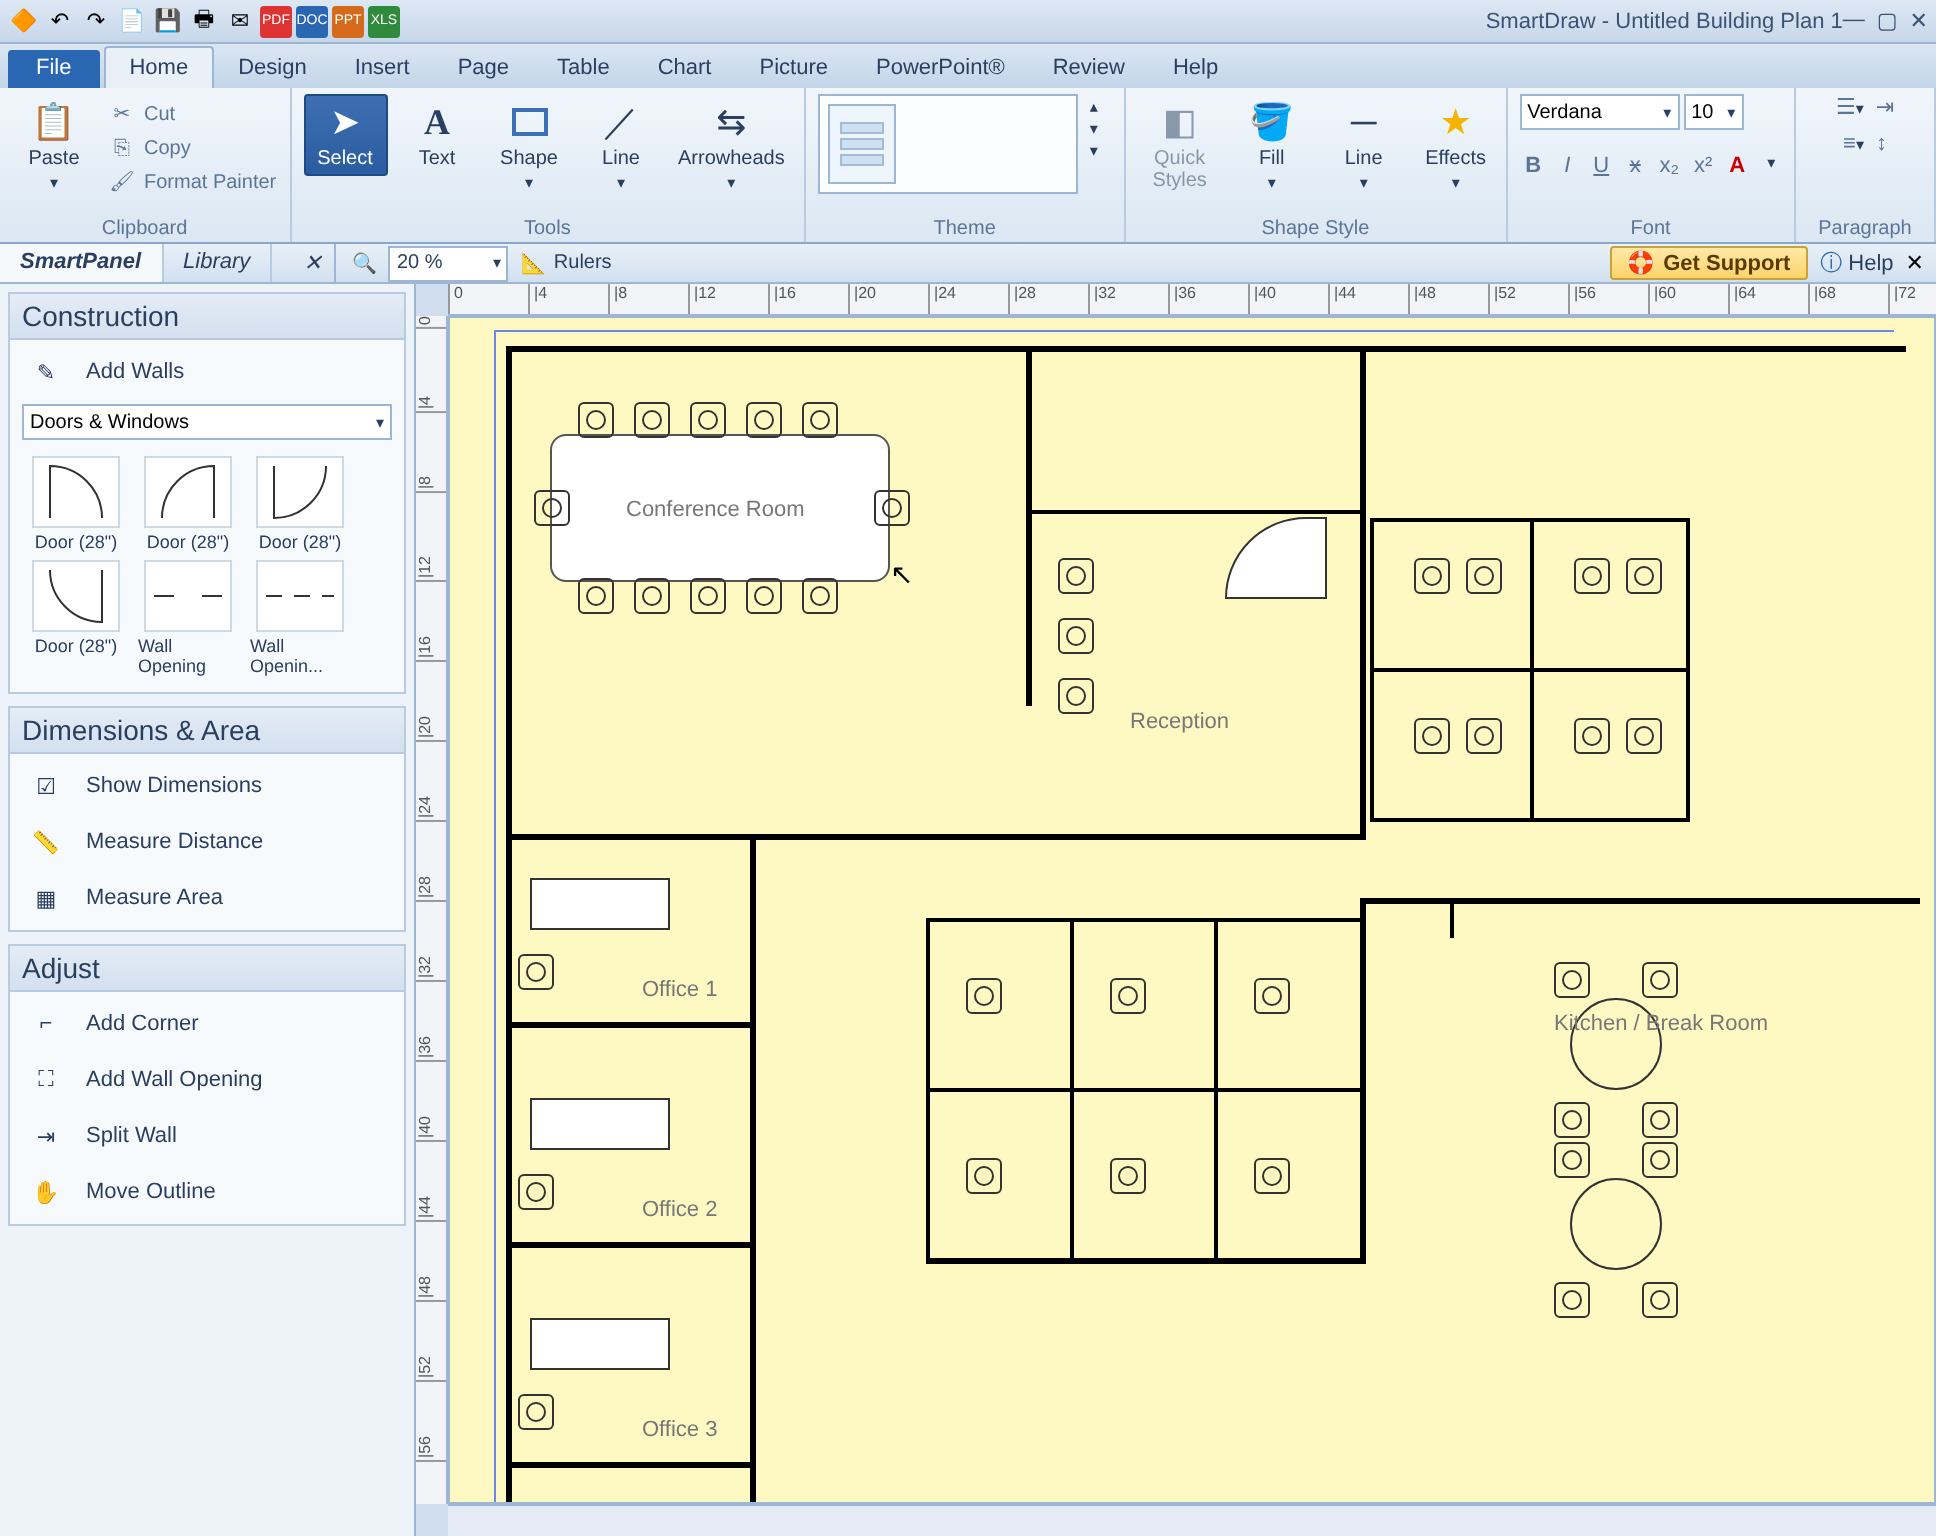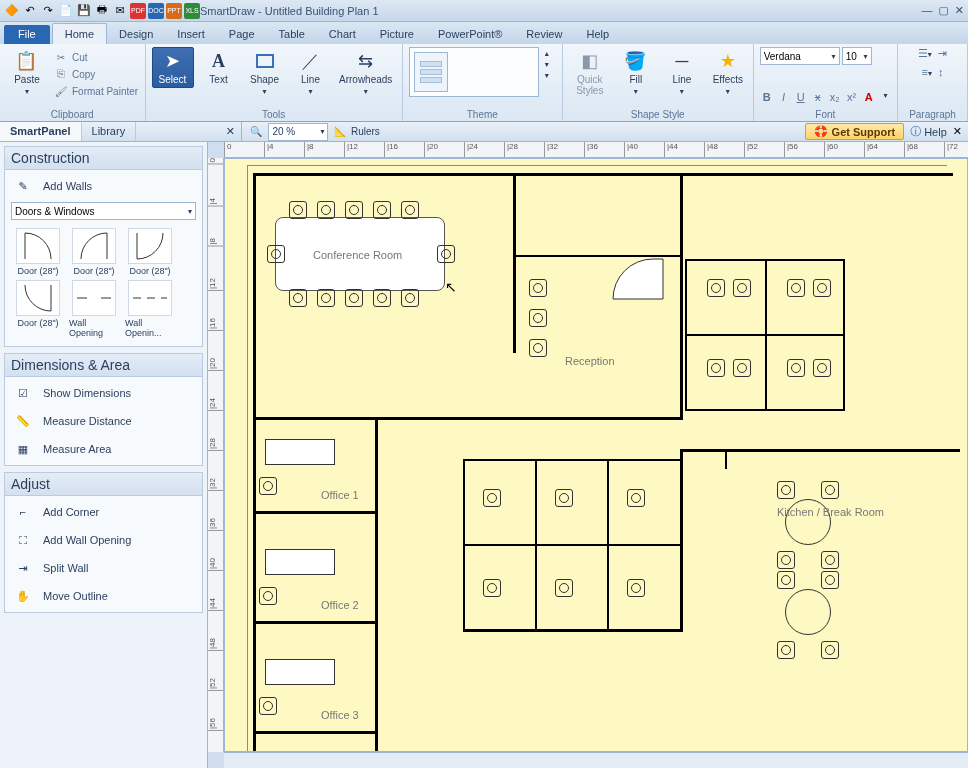--- a/index.html
+++ b/index.html
@@ -2,21 +2,21 @@
 <html><head>
 <meta charset="utf-8">
 <style>
   * { box-sizing: border-box; margin: 0; padding: 0; font-family: "Segoe UI", Tahoma, sans-serif; }
   body { background: #bccee1; width: 968px; height: 768px; overflow: hidden; font-size: 11px; }
 
   
   .titlebar { height: 22px; background: linear-gradient(#dde8f4,#c7d7ea); display:flex; align-items:center; padding:0 4px; border-bottom:1px solid #9db6d4; }
   .qat { display:flex; gap:2px; align-items:center; }
   .qat .ic { width:16px; height:16px; display:flex; align-items:center; justify-content:center; }
-  .title-center { flex:1; text-align:left; color:#3b5272; font-size:11px; }
+  .title-center { flex:1; text-align:right; color:#3b5272; font-size:11px; }
   .winbtns { display:flex; gap:6px; color:#3b5272; font-size:11px; }
 
   
   .tabrow { height:22px; background:linear-gradient(#dbe7f3,#c3d5e9); display:flex; align-items:flex-end; padding-left:4px; gap:0; }
   .filetab { background:#2a67b3; color:#fff; padding:3px 14px 4px; font-size:11px; border-radius:2px 2px 0 0; margin-right:2px;}
   .rtab { padding:4px 12px 4px; color:#2a3f5f; cursor:default; font-size:11px;}
   .rtab.active { background:#e9f0f8; border:1px solid #9db6d4; border-bottom:none; border-radius:2px 2px 0 0;}
 
   
   .ribbon { height:78px; background:linear-gradient(#f1f6fb,#dbe7f3); border-bottom:1px solid #8aa6c8; display:flex; }
@@ -34,21 +34,21 @@
   .themeswatch{width:34px;height:40px;border:1px solid #9db6d4; background:#eef4fb; display:flex;flex-direction:column;align-items:center;justify-content:center;gap:2px;}
   .themeswatch div{width:22px;height:6px;background:#cfe0f2;border:1px solid #a5bdd8;}
   .fontsel{display:flex;gap:2px;align-items:center;}
   select,.fakeselect{font-size:10px;border:1px solid #9db6d4;background:#fff;padding:1px 2px;height:18px;}
   .fakeselect{display:inline-flex;align-items:center;justify-content:space-between;min-width:60px;padding:0 3px;}
   .fontbtns{display:flex;gap:3px;margin-top:4px;color:#5c7597;font-size:11px;}
   .fontbtns span{min-width:14px;text-align:center;}
 
   
   .subbar { height:20px; background:linear-gradient(#e9f0f8,#d1e0ef); border-bottom:1px solid #9db6d4; display:flex; align-items:center;}
-  .panel-tabs{ width:242px; display:flex; height:100%; border-right:1px solid #9db6d4;}
+  .panel-tabs{ width:168px; display:flex; height:100%; border-right:1px solid #9db6d4;font-style:italic;}
   .ptab{ padding:3px 10px; font-size:11px; color:#2a3f5f; border-right:1px solid #b8cbe0;}
   .ptab.active{ background:#f6f9fc; font-weight:bold;}
   .ptab.close{ margin-left:auto; border:none; padding:3px 6px;}
   .zoomctl{display:flex;align-items:center;gap:6px;padding:0 8px;font-size:10px;color:#2a3f5f;}
   .right-tools{margin-left:auto;display:flex;align-items:center;gap:6px;padding-right:6px;}
   .support-btn{background:linear-gradient(#ffe9a8,#fdd36a);border:1px solid #caa23b;padding:1px 8px;border-radius:2px;font-size:11px;font-weight:bold;color:#5a3a00;display:flex;align-items:center;gap:4px;}
   .help-btn{display:flex;align-items:center;gap:3px;font-size:11px;color:#2a3f5f;}
 
   
   .mainarea{ display:flex; height:626px; }
@@ -217,21 +217,21 @@
       <div class="bigbtn">
         <span class="gl" style="color:#f4b400">★</span>
         <span>Effects</span>
           <span class="dd">▾</span>
       </div>
     </div>
     <div class="group-label">Shape Style</div>
   </div>
 
   <div class="group" style="min-width:140px">
-    <div class="group-body" style="flex-direction:column;align-items:flex-start;gap:22px;">
+    <div class="group-body" style="flex-direction:column;align-items:flex-start;gap:8px;">
       <div class="fontsel">
         <div class="fakeselect" style="min-width:80px;">
             <span>Verdana</span>
             <span class="dd">▾</span>
           </div>
         <div class="fakeselect" style="min-width:30px;">
             <span>10</span>
             <span class="dd">▾</span>
           </div>
       </div>

